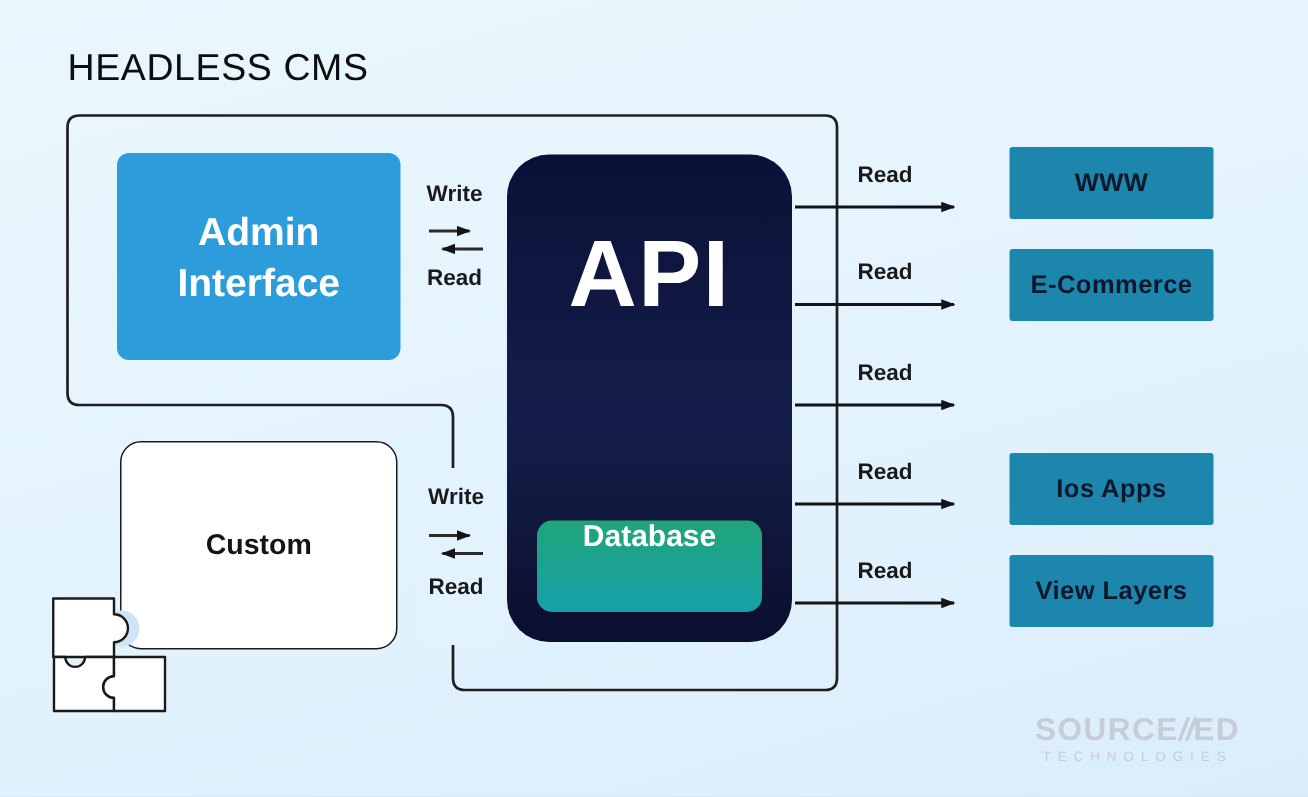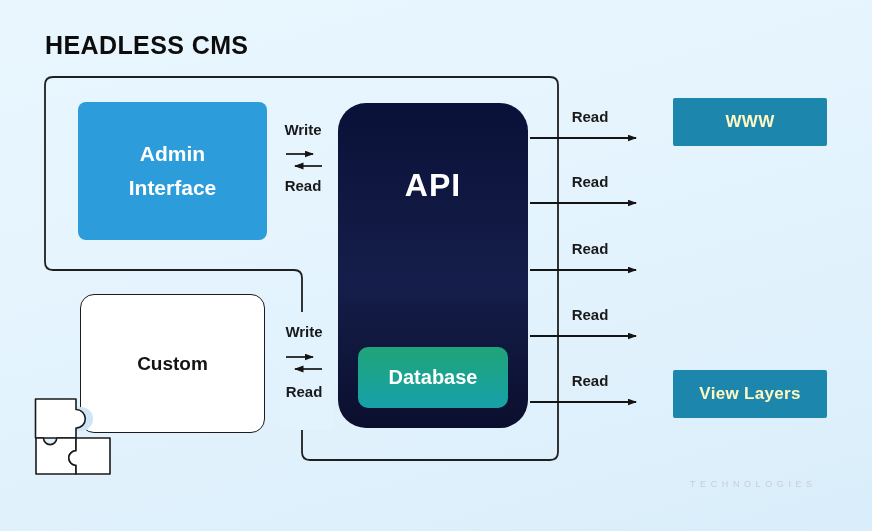--- a/index.html
+++ b/index.html
@@ -3,50 +3,50 @@
 <meta charset="utf-8">
 <style>
   * { margin:0; padding:0; box-sizing:border-box; }
   body { background:#cfe4f2; font-family:"Liberation Sans", sans-serif; }
   .canvas {
     position:relative; width:872px; height:531px; overflow:hidden;
     background:linear-gradient(165deg,#e9f6fe 0%, #e3f3fd 55%, #d9edfa 100%);
   }
   .title {
     position:absolute; left:45px; top:31px;
-    font-size:25px; font-weight:700; color:#0d0d0d; letter-spacing:.4px;
+    font-size:25px; font-weight:400; color:#0d0d0d; letter-spacing:.4px;
   }
   .layer-svg { position:absolute; left:0; top:0; z-index:2; }
   .box { position:absolute; display:flex; flex-direction:column; align-items:center; justify-content:center; z-index:1; }
   .admin-box {
     left:78px; top:102px; width:189px; height:138px;
     background:#2d9cda; border-radius:8px;
-    color:#fff; font-size:21px; font-weight:700; line-height:34px; text-align:center;
+    color:#fff; font-size:26px; font-weight:700; line-height:34px; text-align:center;
   }
   .api-box {
     left:338px; top:103px; width:190px; height:325px;
     background:linear-gradient(180deg,#0a1138 0%, #151e4a 55%, #0b0f2e 100%);
     border-radius:28px; justify-content:flex-start;
   }
-  .api-label { margin-top:64px; color:#fff; font-size:32px; font-weight:800; letter-spacing:1px; }
+  .api-label { margin-top:44px; color:#fff; font-size:63px; font-weight:800; letter-spacing:1px; }
   .db-box {
     position:absolute; left:20px; top:244px; width:150px; height:61px;
     background:linear-gradient(180deg,#20a478 0%, #16a1aa 100%);
-    border-radius:10px; display:flex; align-items:center; justify-content:center;
+    border-radius:10px; display:flex; justify-content:center;
     color:#fff; font-size:20px; font-weight:700;
   }
   .custom-box {
     left:80px; top:294px; width:185px; height:139px;
     background:#ffffff; border:1.7px solid #1c1c1c; border-radius:14px;
     color:#141414; font-size:19px; font-weight:700; line-height:31px; text-align:center;
   }
   .out-box {
-    left:673px; width:154px; height:48px;
+    left:673px; width:136px; height:48px;
     background:#1d86ad; border-radius:2px;
-    color:#fef9c3; font-size:17px; font-weight:700; letter-spacing:.3px;
+    color:#0f172a; font-size:17px; font-weight:700; letter-spacing:.3px;
   }
   .flow-label {
     position:absolute; z-index:3; font-size:15px; font-weight:700; color:#1a1a1a;
     width:52px; text-align:center;
   }
   .logo { position:absolute; left:690px; top:477px; z-index:3; text-align:center; color:#c7cdd8; }
   .logo-name { font-size:21px; font-weight:800; letter-spacing:1px; line-height:20px; }
   .logo-name .mark { font-style:italic; font-weight:800; letter-spacing:-1px; }
   .logo-tagline { font-size:9px; font-weight:400; letter-spacing:4.6px; margin-top:2px; }
 </style>
@@ -68,20 +68,26 @@
       <span>Database</span>
     </div>
   </div>
 
   <div class="box custom-box">
     <span>Custom</span>
   </div>
 
   <div class="box out-box" style="top:98px">
     <span>WWW</span>
+    </div>
+  <div class="box out-box" style="top:166px">
+    <span>E-Commerce</span>
+    </div>
+  <div class="box out-box" style="top:302px">
+    <span>Ios Apps</span>
     </div>
   <div class="box out-box" style="top:370px">
     <span>View Layers</span>
     </div>
 
   <svg class="layer-svg" width="872" height="531" viewBox="0 0 872 531">
     <defs>
       <marker id="ah" markerWidth="10" markerHeight="8" refX="8.5" refY="3.5" orient="auto" markerUnits="userSpaceOnUse">
         <path d="M0,0 L9.5,3.5 L0,7 Z" fill="#141414"></path>
       </marker>
@@ -125,16 +131,19 @@
   <div class="flow-label" style="left:278px; top:323px">Write</div>
   <div class="flow-label" style="left:278px; top:383px">Read</div>
 
   <div class="flow-label" style="left:560px; top:108px; width:60px">Read</div>
   <div class="flow-label" style="left:560px; top:173px; width:60px">Read</div>
   <div class="flow-label" style="left:560px; top:240px; width:60px">Read</div>
   <div class="flow-label" style="left:560px; top:306px; width:60px">Read</div>
   <div class="flow-label" style="left:560px; top:372px; width:60px">Read</div>
 
   <div class="logo">
+    <div class="logo-name">
+      <span>SOURCE</span><span class="mark">//</span><span>ED</span>
+    </div>
     <div class="logo-tagline">TECHNOLOGIES</div>
   </div>
 
 </div>
 
 </body></html>

